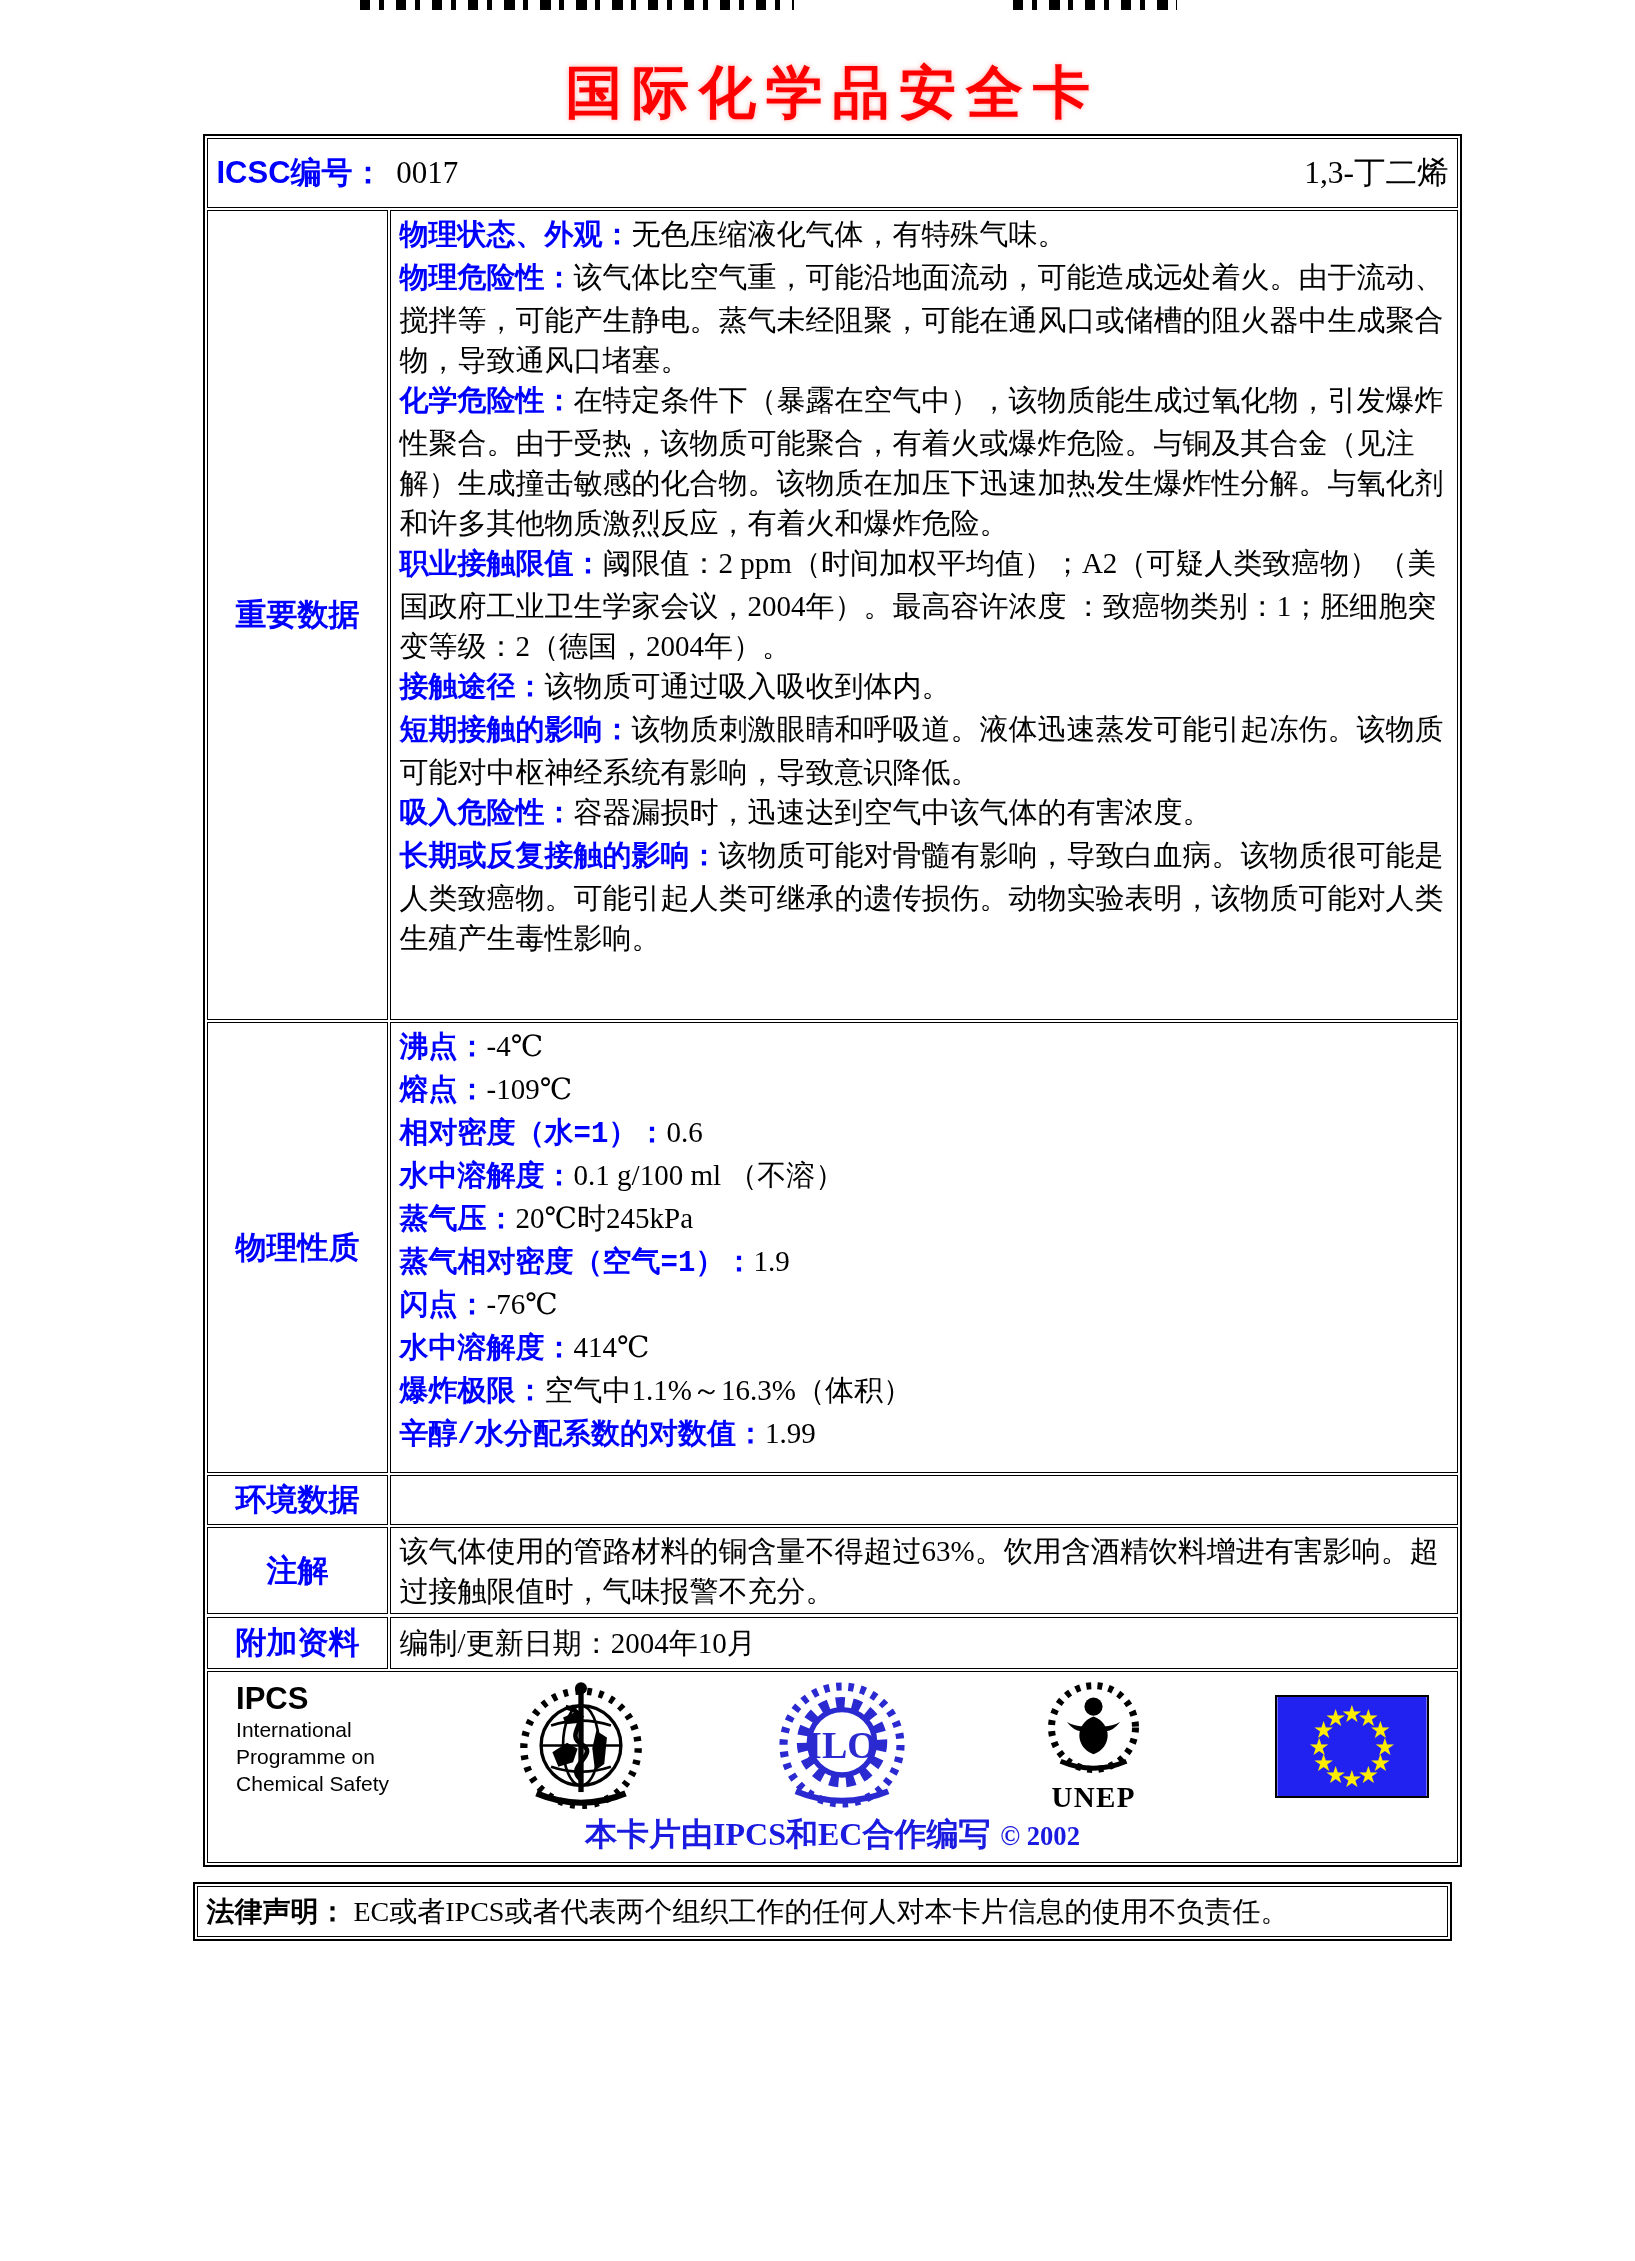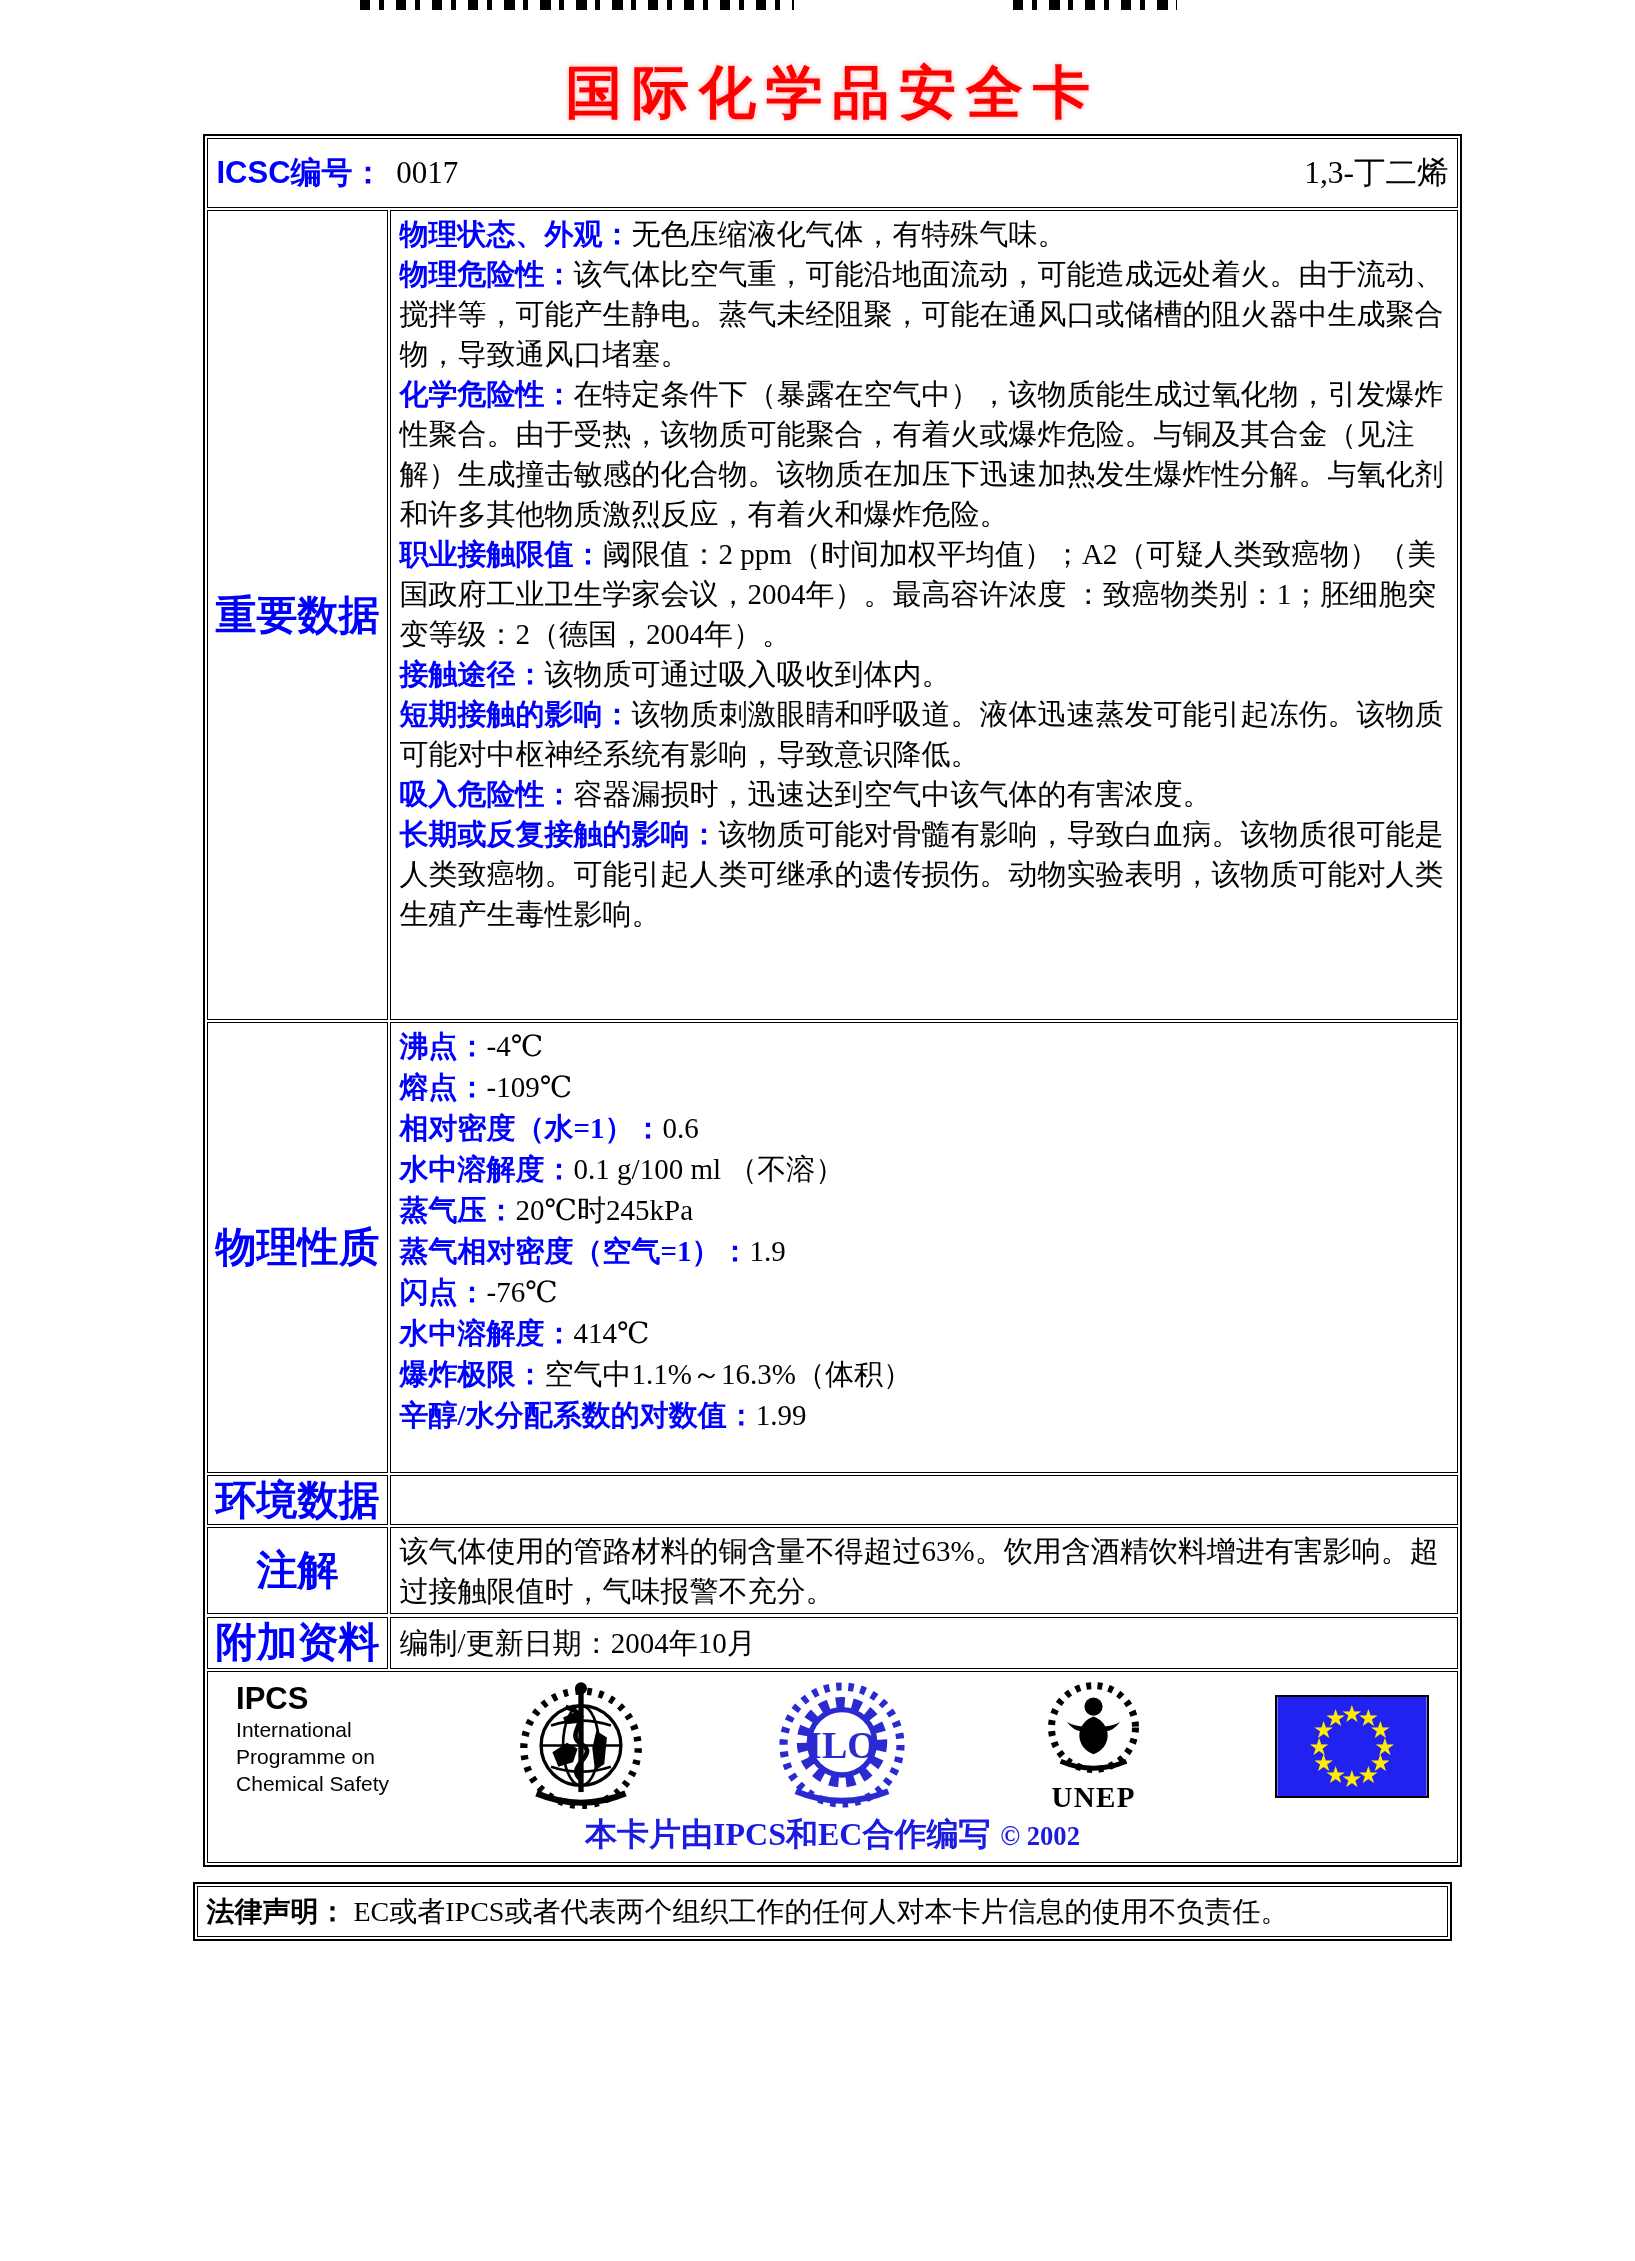--- a/index.html
+++ b/index.html
@@ -32,21 +32,21 @@
   .card{
     position:absolute;left:203px;top:134px;width:1259px;
     box-sizing:border-box;border:2.8px solid #000;padding:2.1px;
     display:flex;flex-direction:column;gap:2.1px;background:#fff;
   }
   .row{display:flex;gap:2.1px;}
   .cell{border:1.4px solid #000;box-sizing:border-box;background:#fff;}
   .label-cell{
     flex:0 0 181px;display:flex;align-items:center;justify-content:center;
     color:#0000ff;font-family:"Liberation Sans","DejaVu Sans",sans-serif;
-    font-weight:bold;font-size:41px;text-align:left;
+    font-weight:bold;font-size:31px;text-align:left;
   }
   .content-cell{flex:1 1 auto;padding:2.8px 8.4px;font-size:29px;line-height:40px;}
 
   .h-header{height:70px;}
   .h-important{height:810px;}
   .h-physical{height:451px;}
   .h-environment{height:50px;}
   .h-notes{height:87px;}
   .h-additional{height:52px;}
   .h-logos{height:192px;}
@@ -59,21 +59,21 @@
   .icsc-label{
     color:#0000ff;font-family:"Liberation Sans","DejaVu Sans",sans-serif;
     font-weight:bold;margin-right:12.6px;
   }
   .icsc-left{display:flex;align-items:center;}
   .chem-name{font-size:31.5px;}
 
   
   .para{margin:0;}
   .inline-label{
-    color:#0000ff;font-family:Liberation Serif, serif;
+    color:#0000ff;font-family:Liberation Mono, monospace;
     font-weight:bold;
   }
   .phys-line{white-space:nowrap;line-height:41px;}
 
   .additional-cell{display:flex;align-items:center;}
 
   
   .logos-cell{display:flex;flex-direction:column;justify-content:space-between;padding:5.6px 8.4px 7px 8.4px;}
   .logos-strip{display:flex;align-items:center;justify-content:space-between;padding:0 19.6px;}
   .ipcs-block{align-self:flex-start;margin-top:4.2px;font-family:"Liberation Sans","DejaVu Sans",sans-serif;}

